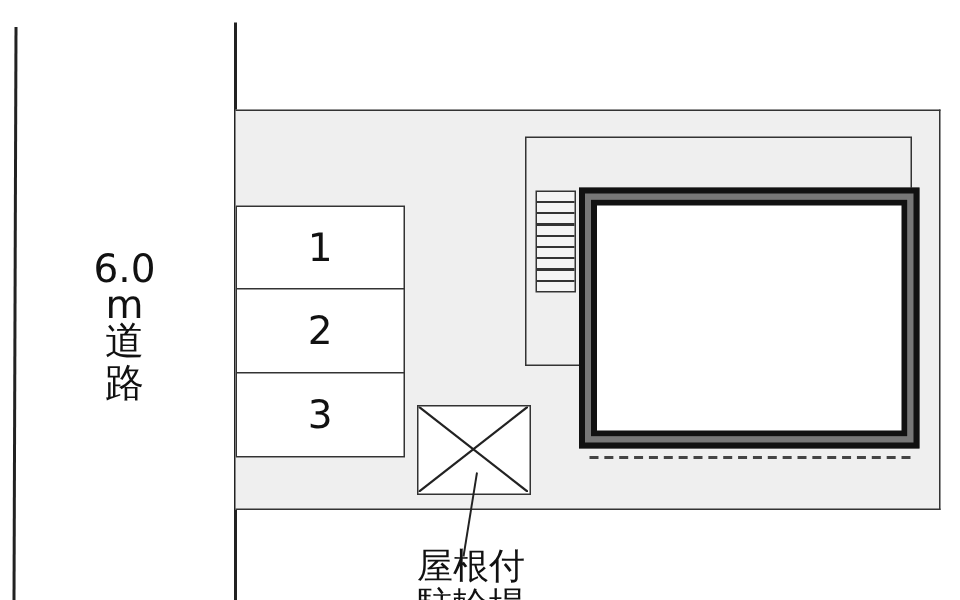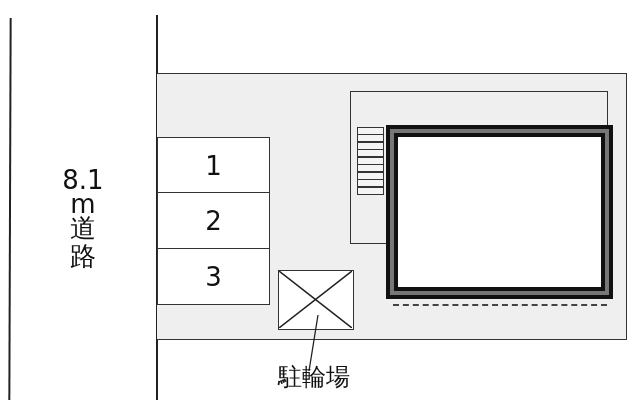--- a/index.html
+++ b/index.html
@@ -19,21 +19,21 @@
   .bike { border:1.5px solid #333; background:#fff; }
   .caption { font-size:24px; color:#111; line-height:26px; white-space:nowrap; }
 </style>
 </head>
 <body>
 
 <div class="line" style="left:9px; top:18px; width:1.5px; height:382px; transform:skewX(-0.2deg);"></div>
 <div class="line" style="left:156px; top:15px; width:1.5px; height:385px;"></div>
 
 <div class="abs road-label" style="left:50px; top:166px; width:66px;">
-  <div>8.1</div>
+  <div>6.0</div>
   <div style="margin-top:-4px;">m</div>
   <div style="margin-top:-4px;">道</div>
   <div>路</div>
 </div>
 
 <div class="abs lot" style="left:157px; top:73px; width:470px; height:267px;"></div>
 
 <div class="abs stall" style="left:157px; top:137px; width:113px; height:57px;">
   <span>1</span>
 </div>
@@ -59,14 +59,15 @@
     <line x1="0" y1="0" x2="73" y2="57" stroke="#222" stroke-width="1.5"></line>
     <line x1="73" y1="0" x2="0" y2="57" stroke="#222" stroke-width="1.5"></line>
   </svg>
 </div>
 
 <svg class="abs" width="20" height="60" style="left:305px; top:313px;" viewBox="0 0 20 60">
   <line x1="13" y1="2" x2="4" y2="58" stroke="#222" stroke-width="1.3"></line>
 </svg>
 
 <div class="abs caption" style="left:278px; top:364px;">
+  <div>屋根付</div>
   <div>駐輪場</div>
 </div>
 
 </body></html>

